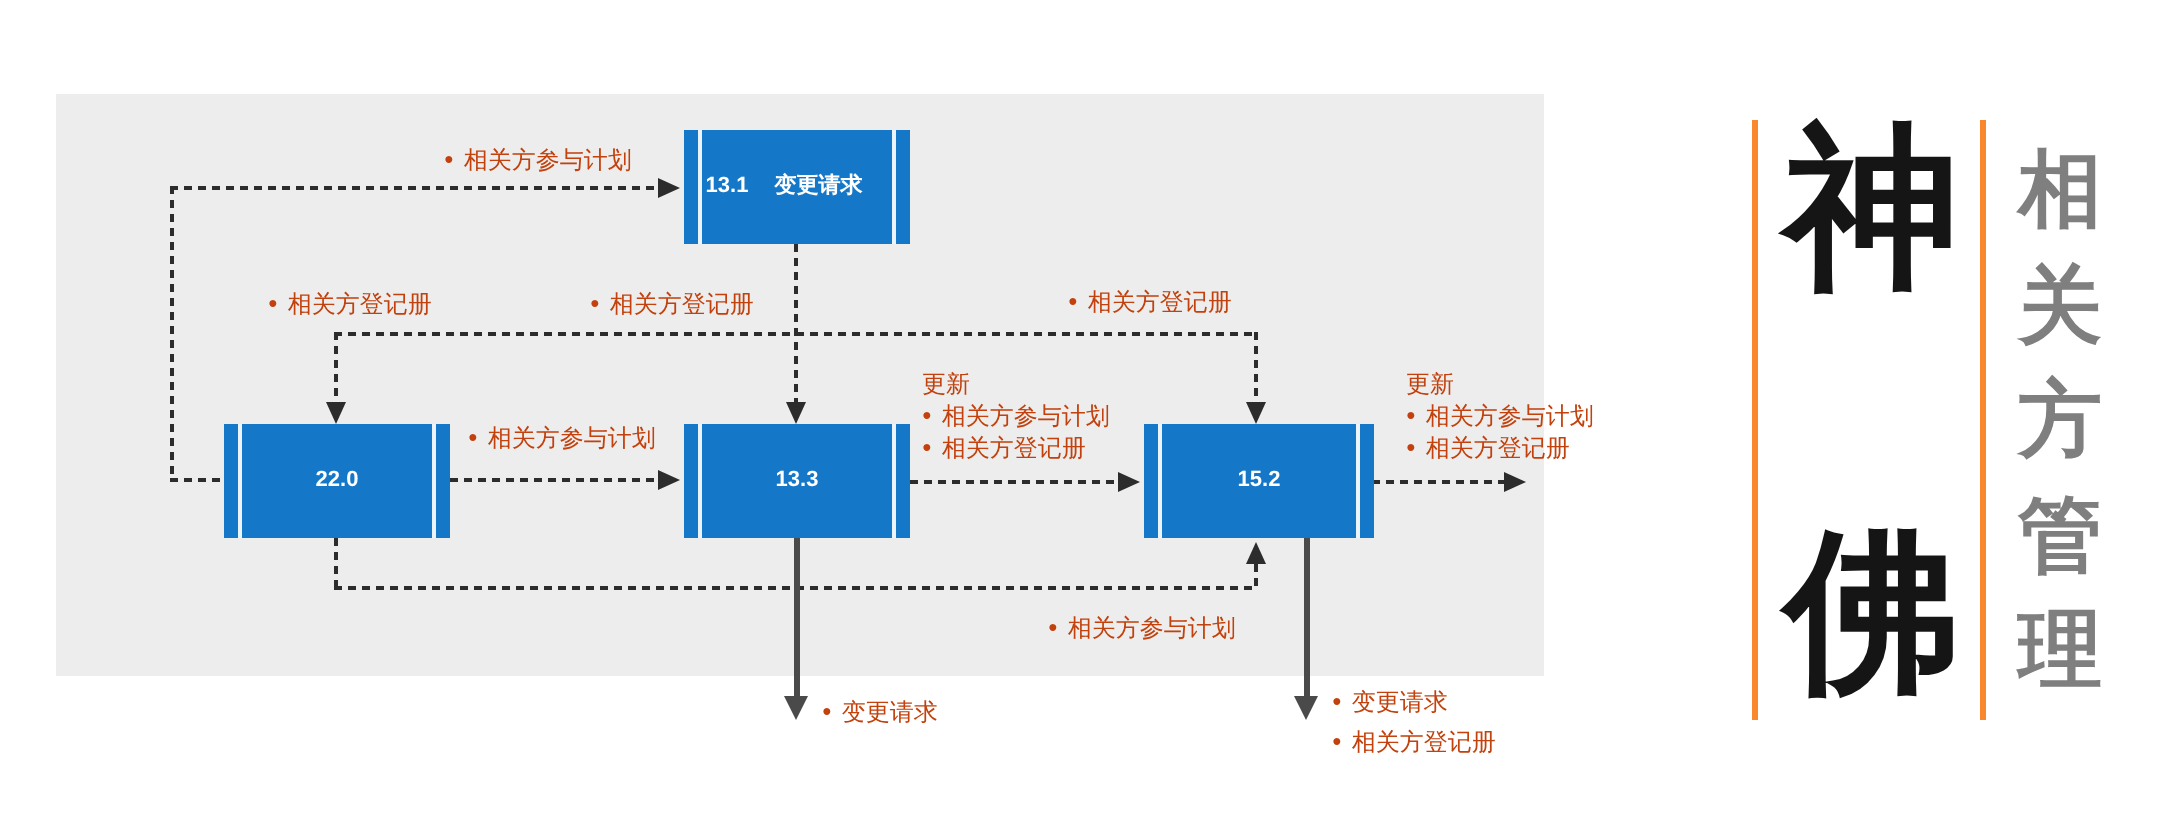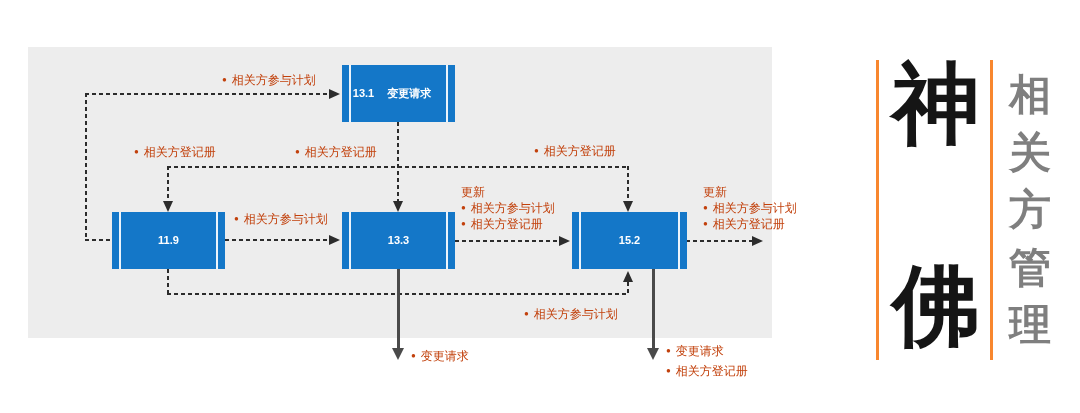--- a/index.html
+++ b/index.html
@@ -90,21 +90,21 @@
 
   <div class="node" style="left:342px;top:65px;">
     <span class="stripe l"></span>
     <span class="stripe r"></span>
     <div class="node-id">13.1</div>
     <div class="node-name">变更请求</div>
   </div>
   <div class="node" style="left:112px;top:212px;">
     <span class="stripe l"></span>
     <span class="stripe r"></span>
-    <div class="node-id">11.9</div>
+    <div class="node-id">22.0</div>
   </div>
   <div class="node" style="left:342px;top:212px;">
     <span class="stripe l"></span>
     <span class="stripe r"></span>
     <div class="node-id">13.3</div>
   </div>
   <div class="node" style="left:572px;top:212px;width:115px;">
     <span class="stripe l"></span>
     <span class="stripe r"></span>
     <div class="node-id">15.2</div>

